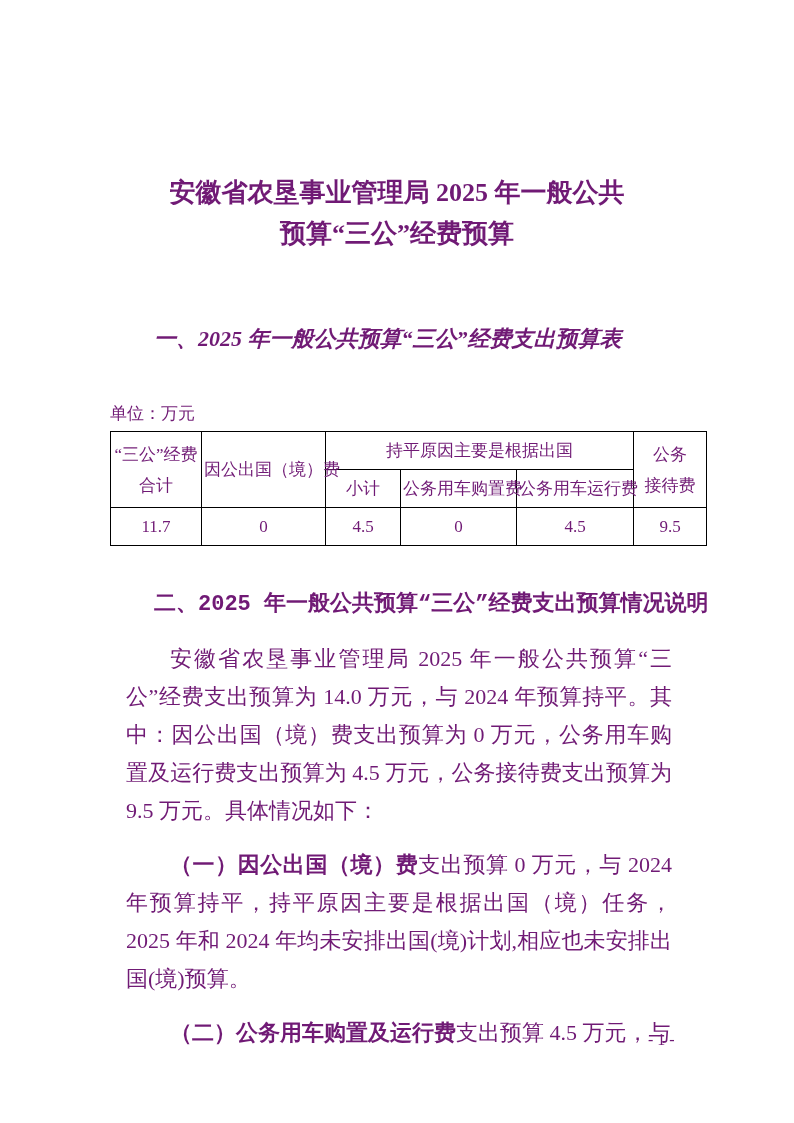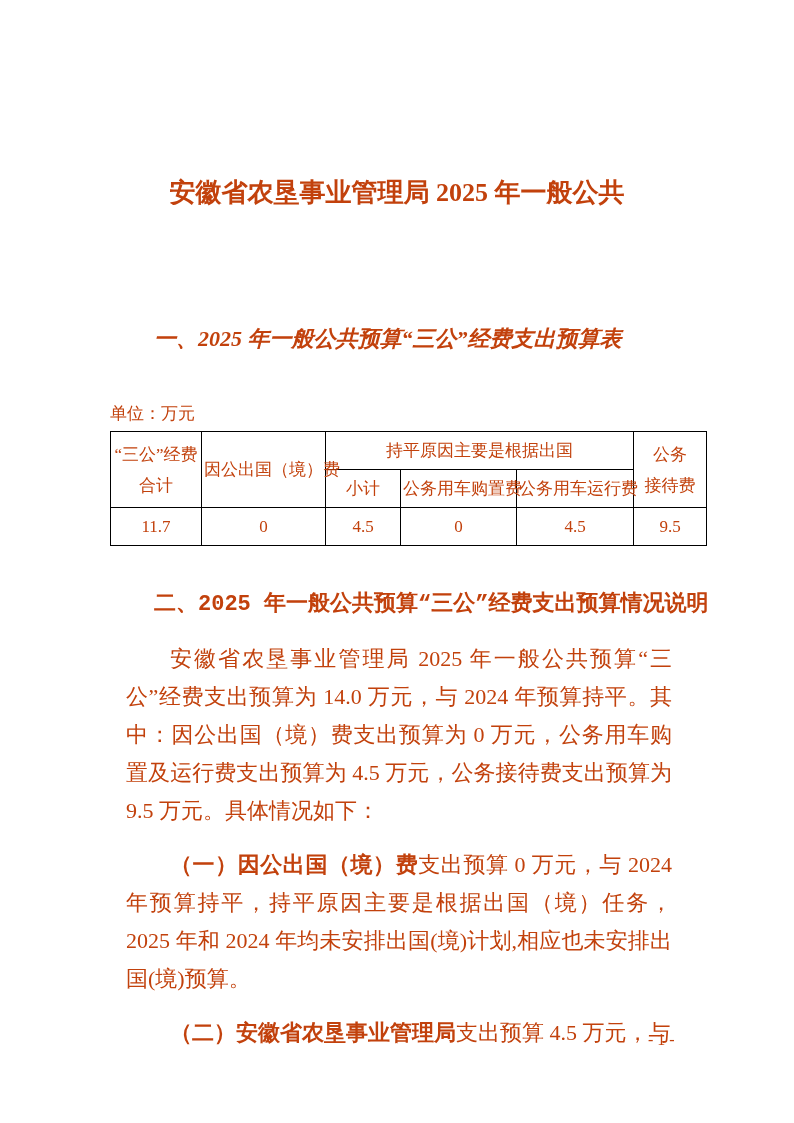--- a/index.html
+++ b/index.html
@@ -1,20 +1,20 @@
 <!DOCTYPE html>
 <html><head>
 <meta charset="utf-8">
 <style>
   html,body { margin:0; padding:0; background:#ffffff; }
   .page {
     position:relative;
     width:794px; height:1123px;
     background:#ffffff;
-    color:#c2410c;
+    color:#701a75;
     font-family:"Liberation Serif","DejaVu Serif",serif;
     overflow:hidden;
   }
   .doc-title {
     position:absolute; top:172px; left:0; width:794px;
     text-align:center; font-weight:700;
     font-size:26px; line-height:41px;
   }
   .section1-heading {
     position:absolute; top:324px; left:110px; width:640px;
@@ -55,20 +55,21 @@
     font-size:16px; line-height:20px;
   }
 </style>
 </head>
 <body>
 
 <div class="page">
 
   <div class="doc-title">
     <div>安徽省农垦事业管理局 2025 年一般公共</div>
+    <div>预算“三公”经费预算</div>
   </div>
 
   <div class="section1-heading">一、2025 年一般公共预算“三公”经费支出预算表</div>
 
   <div class="unit-label">单位：万元</div>
 
   <table class="budget-table">
     <colgroup>
       <col style="width:91px">
       <col style="width:124px">
@@ -99,18 +100,18 @@
         <td>4.5</td>
         <td>9.5</td>
       </tr>
     </tbody>
   </table>
 
   <div class="body-text">
     <div class="heading">二、2025 年一般公共预算“三公”经费支出预算情况说明</div>
     <p><span>安徽省农垦事业管理局 2025 年一般公共预算“三公”经费支出预算为 14.0 万元，与 2024 年预算持平。其中：因公出国（境）费支出预算为 0 万元，公务用车购置及运行费支出预算为 4.5 万元，公务接待费支出预算为 9.5 万元。具体情况如下：</span></p>
     <p><b>（一）因公出国（境）费</b><span>支出预算 0 万元，与 2024 年预算持平，持平原因主要是根据出国（境）任务，2025 年和 2024 年均未安排出国(境)计划,相应也未安排出国(境)预算。</span></p>
-    <p><b>（二）安徽省农垦事业管理局</b><span>支出预算 4.5 万元，与</span></p>
+    <p><b>（二）公务用车购置及运行费</b><span>支出预算 4.5 万元，与</span></p>
   </div>
 
   <div class="page-number">- 1 -</div>
 
 </div>
 
 </body></html>

